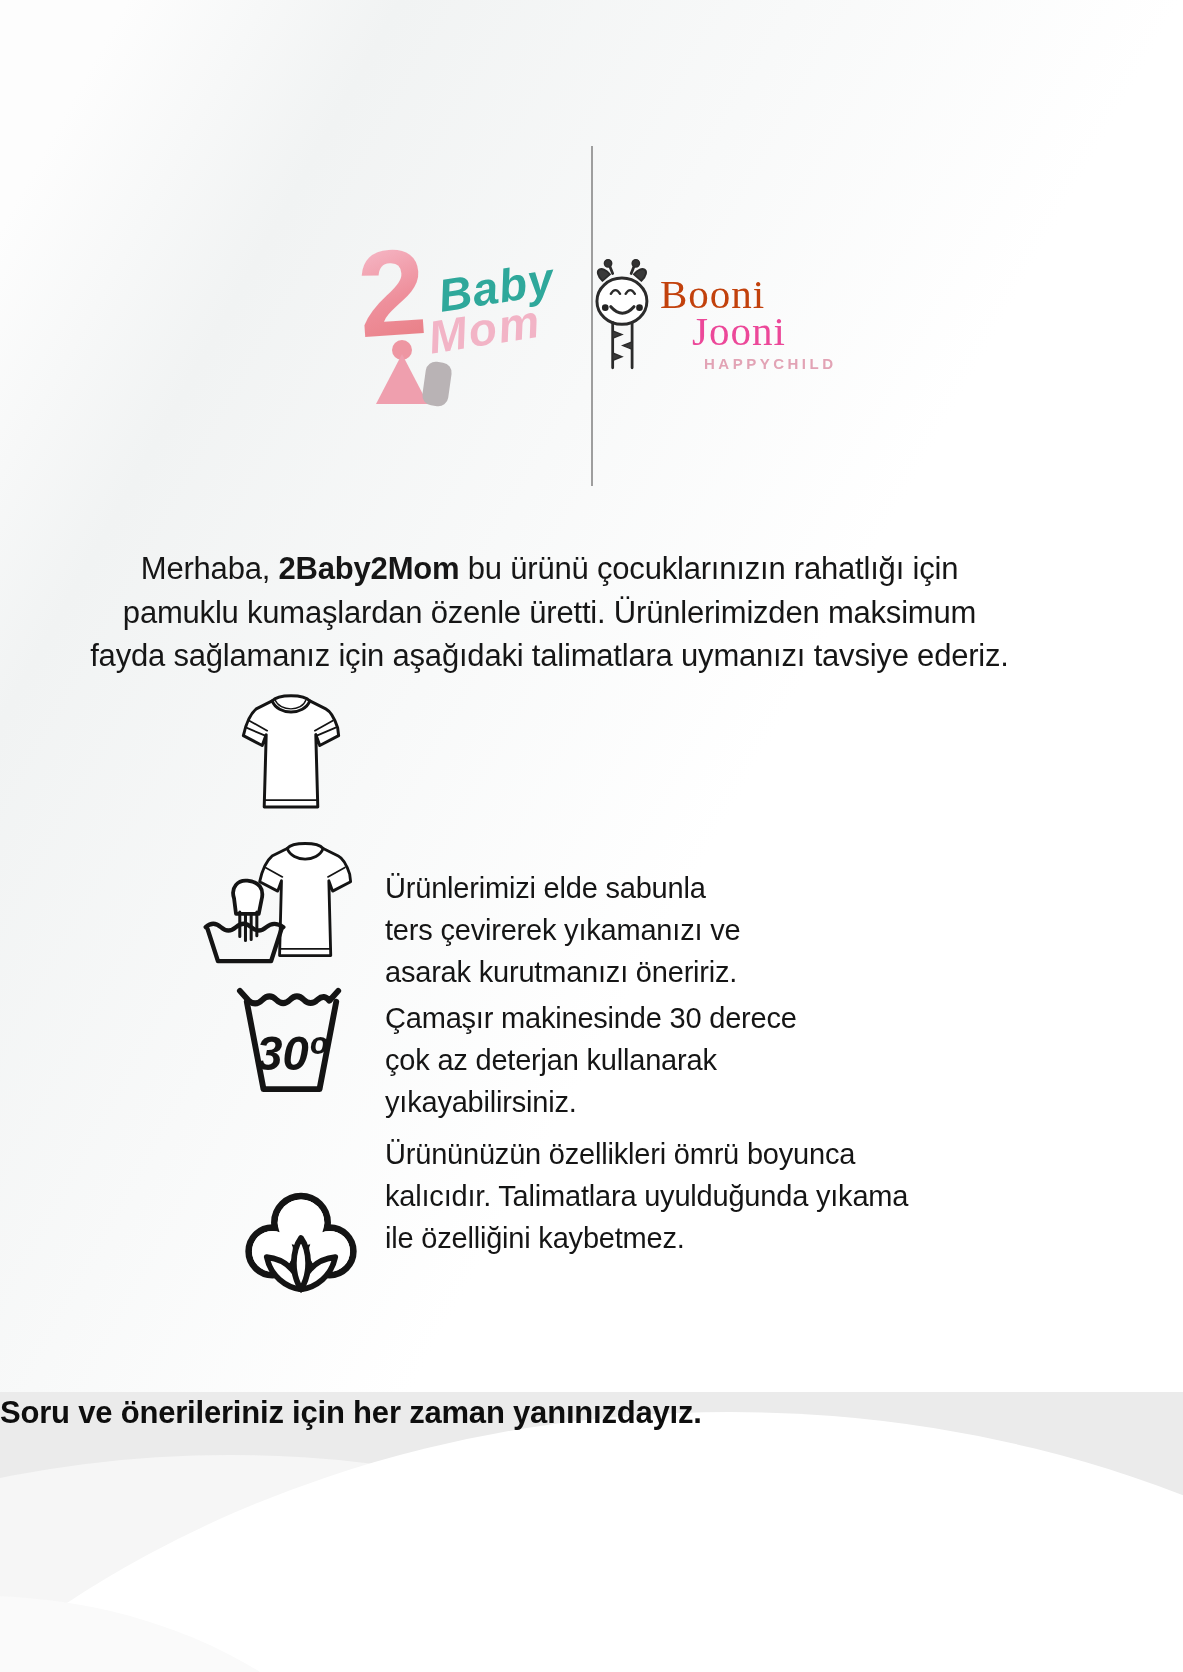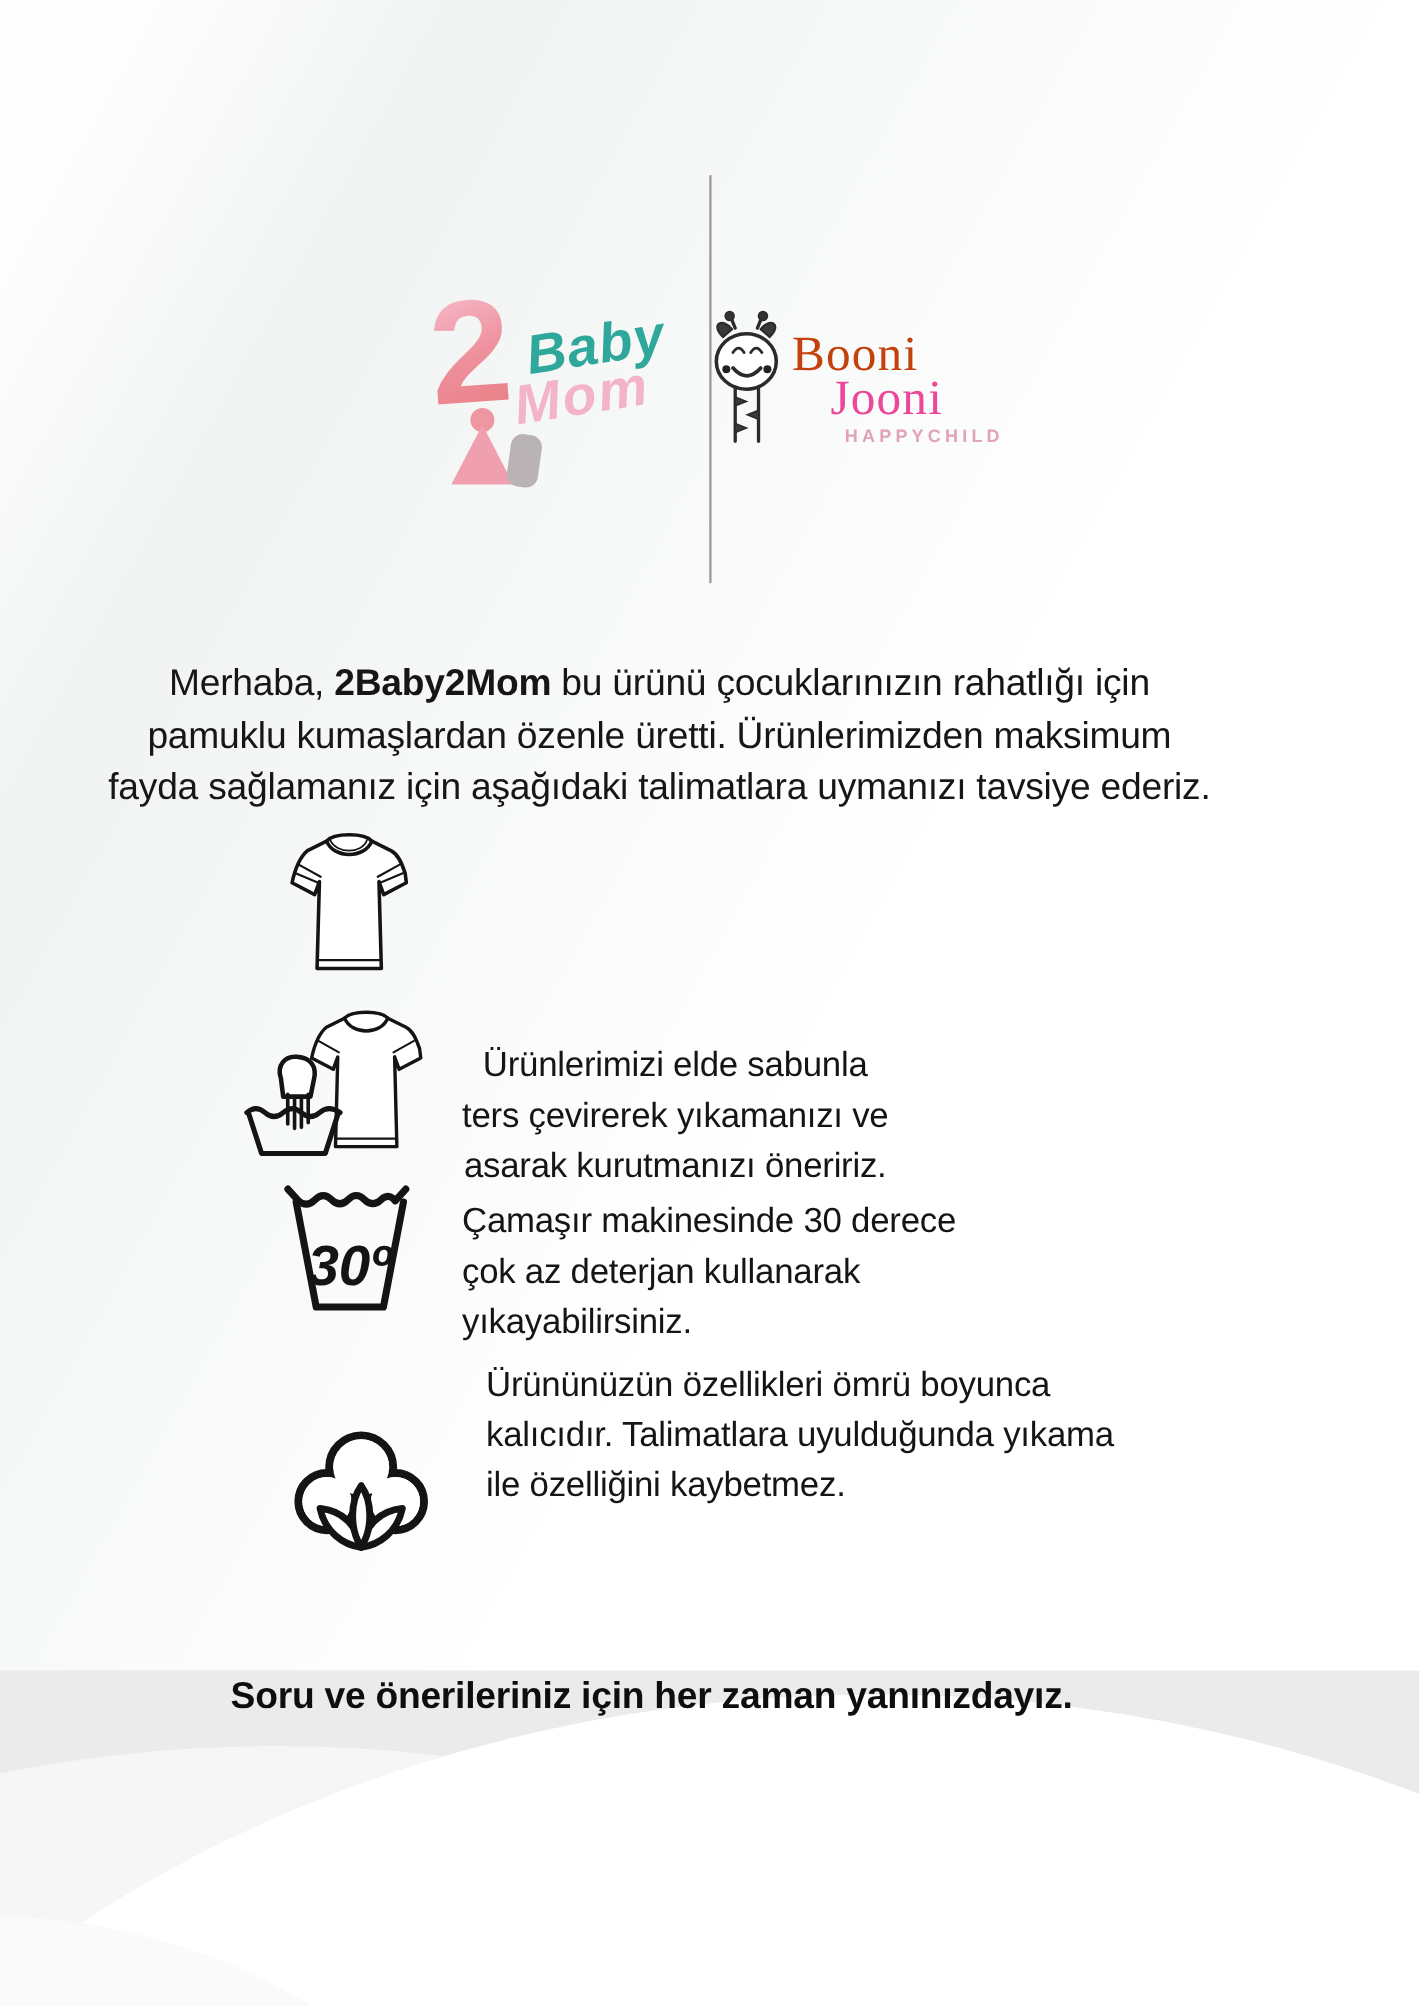--- a/index.html
+++ b/index.html
@@ -45,31 +45,31 @@
     color:#e2a3b5;margin-left:44px;margin-top:5px;font-weight:700;}
 
   
   .intro{position:absolute;left:0;top:516px;width:1099px;text-align:center;
     font-size:31px;line-height:43.5px;color:#161616;white-space:pre-line;letter-spacing:-0.2px;}
   .intro b{font-weight:700;}
 
   
   .instr-text{position:absolute;left:385px;font-size:29px;line-height:42px;color:#151515;
     white-space:pre-line;letter-spacing:-0.2px;}
-  .it1{top:700px;} .it2{top:838px;text-align:center;} .it3{top:968px;} .it4{top:1104px;margin-left:20px;}
+  .it1{top:700px;} .it2{top:838px;} .it3{top:968px;} .it4{top:1104px;}
   .icon{position:absolute;font-style:italic;}
   .ic1{left:236px;top:688px;}
   .ic2{left:200px;top:836px;}
   .ic3{left:233px;top:984px;}
   .ic4{left:242px;top:1188px;}
   svg{display:block;}
   .wash-temp{font-family:"Liberation Sans",sans-serif;font-weight:600;}
 
   
-  .footer{position:absolute;left:0;top:1364px;width:1086px;text-align:center;
+  .footer{position:absolute;left:0;top:1364px;width:1086px;
     font-size:31px;font-weight:700;color:#0e0e0e;letter-spacing:-0.2px;}
 </style>
 </head>
 <body>
 
 <div class="canvas">
 
   <div class="bg-top"></div>
   <div class="bg-bottom-base"></div>
   <div class="bg-swoosh-light"></div>

